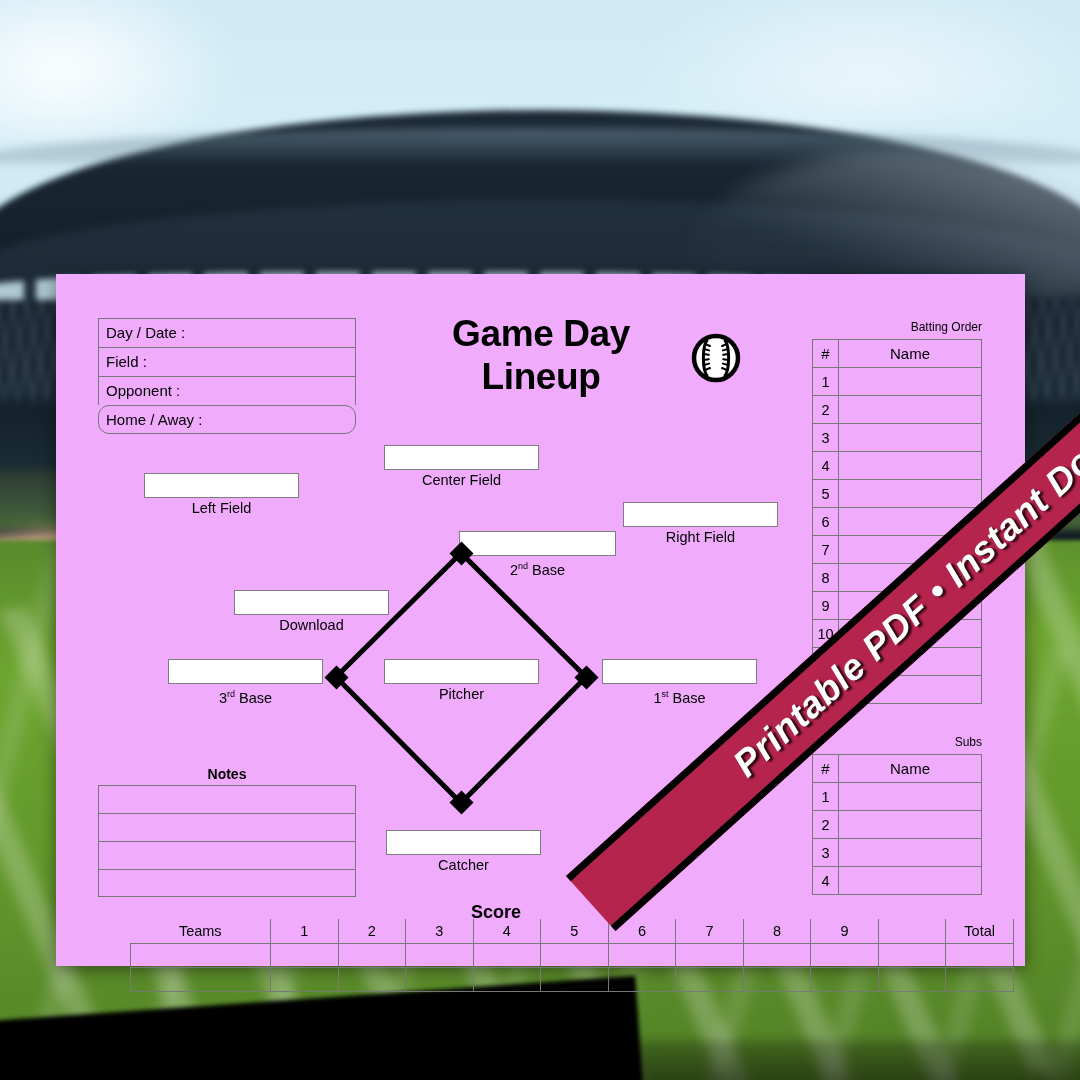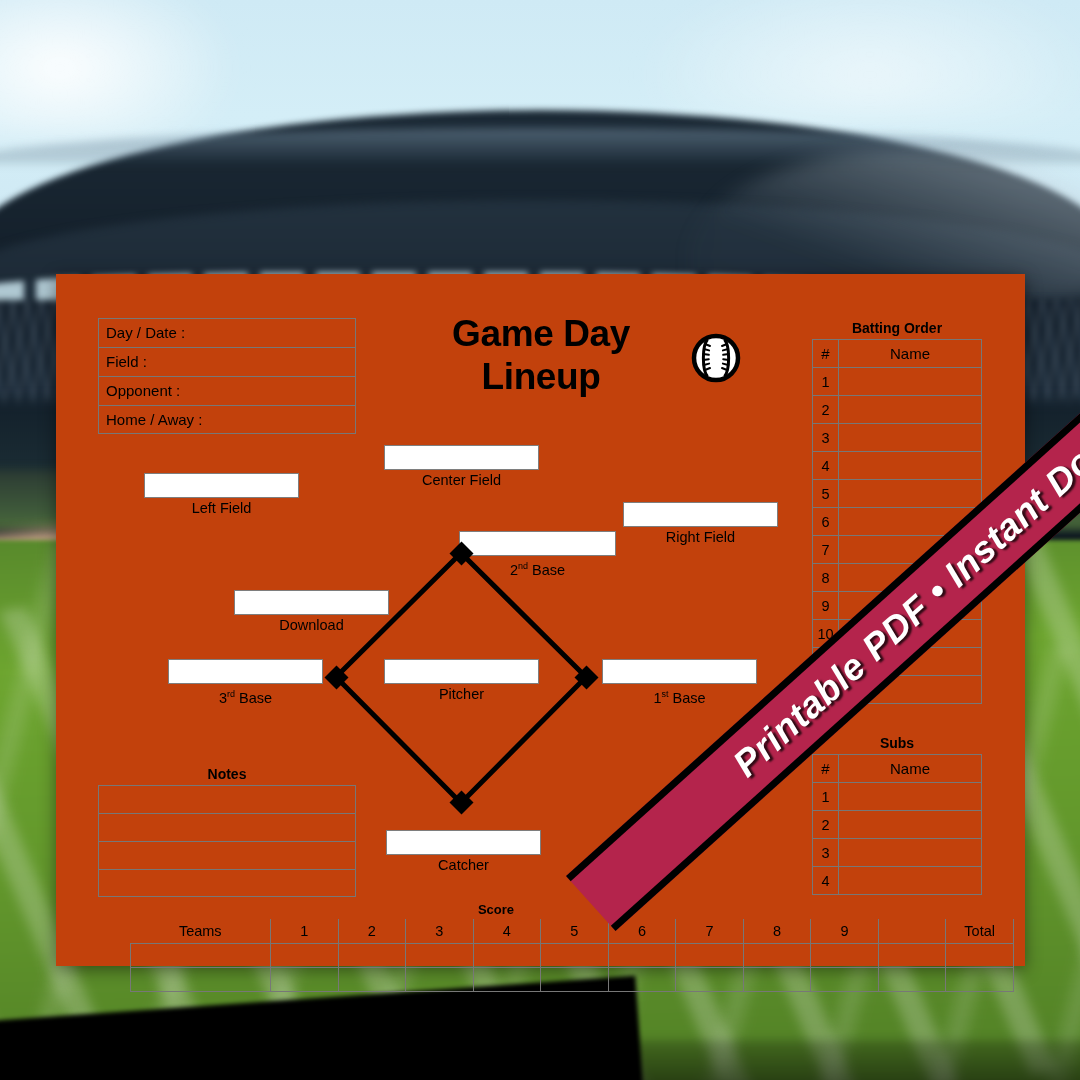--- a/index.html
+++ b/index.html
@@ -112,36 +112,36 @@
   }
   .bot-dark2 {
     position:absolute; left:-60px; top:1040px; width:1200px; height:90px;
     background:linear-gradient(180deg,rgba(0,0,0,.2),rgba(0,0,0,.85));
     filter:blur(5px);
   }
 
   
   #sheet {
     position:absolute; left:56px; top:274px; width:969px; height:692px;
-    background:#c2410c;
+    background:#f0abfc;
     box-shadow:0 4px 16px rgba(0,0,0,.45);
     color:#000;
   }
   .abs { position:absolute; }
 
   
   #info { left:42px; top:44px; width:258px; }
   #info .row {
     height:29px; line-height:27px;
     border:1px solid #777; border-bottom:none;
     box-sizing:border-box;
     padding-left:7px;
     font-size:15px;
   }
-  #info .row:last-child { border-bottom:1px solid #777; }
+  #info .row:last-child { border-bottom:1px solid #777;border-radius:11px; }
 
   
   #title {
     left:360px; top:38px; width:250px;
     text-align:center;
     font-size:37px; font-weight:bold; line-height:43px;
     letter-spacing:-.4px;
   }
   #ball { left:634px; top:58px; width:52px; height:52px; }
 
@@ -159,40 +159,40 @@
 
   
   #notes-ttl { left:42px; top:492px; width:258px; text-align:center; font-size:14px; font-weight:bold; }
   #notes { left:42px; top:511px; width:258px; }
   #notes .nrow {
     height:28px; border:1px solid #777; border-bottom:none; box-sizing:border-box;
   }
   #notes .nrow:last-child { border-bottom:1px solid #777; }
 
   
-  .rt-title { text-align:center; font-size:14px; font-weight:bold; }
+  .rt-title { text-align:right; font-size:12px; font-weight:normal; }
   table.grid { border-collapse:collapse; width:100%; }
   table.grid td, table.grid th {
     border:1px solid #777;
     font-weight:normal;
     font-size:14.5px;
     height:28px;
     box-sizing:border-box;
   }
   table.grid .num { width:26px; text-align:center; }
   table.grid .nm { text-align:center; }
   table.grid thead th { font-size:15px; }
 
   #bat-ttl { left:756px; top:46px; width:170px; }
   #bat { left:756px; top:65px; width:170px; }
   #subs-ttl { left:756px; top:461px; width:170px; }
   #subs { left:756px; top:480px; width:170px; }
 
   
-  #score-ttl { left:380px; top:628px; width:120px; text-align:center; font-size:13px; font-weight:bold; }
+  #score-ttl { left:380px; top:628px; width:120px; text-align:center; font-size:18px; font-weight:bold; }
   #score { left:42px; top:645px; width:884px;padding-left:32px; }
   #score table { border-collapse:collapse; width:100%; table-layout:fixed; }
   #score td { border:1px solid #777; height:24px; font-size:14.5px; text-align:center; box-sizing:border-box; }
   #score tr.head td { border-top:none; }
   #score tr.head td.teams { border:none; }
   #score td.teams { width:140px; }
 
   .sup { font-size:.62em; vertical-align:super; }
 
   

